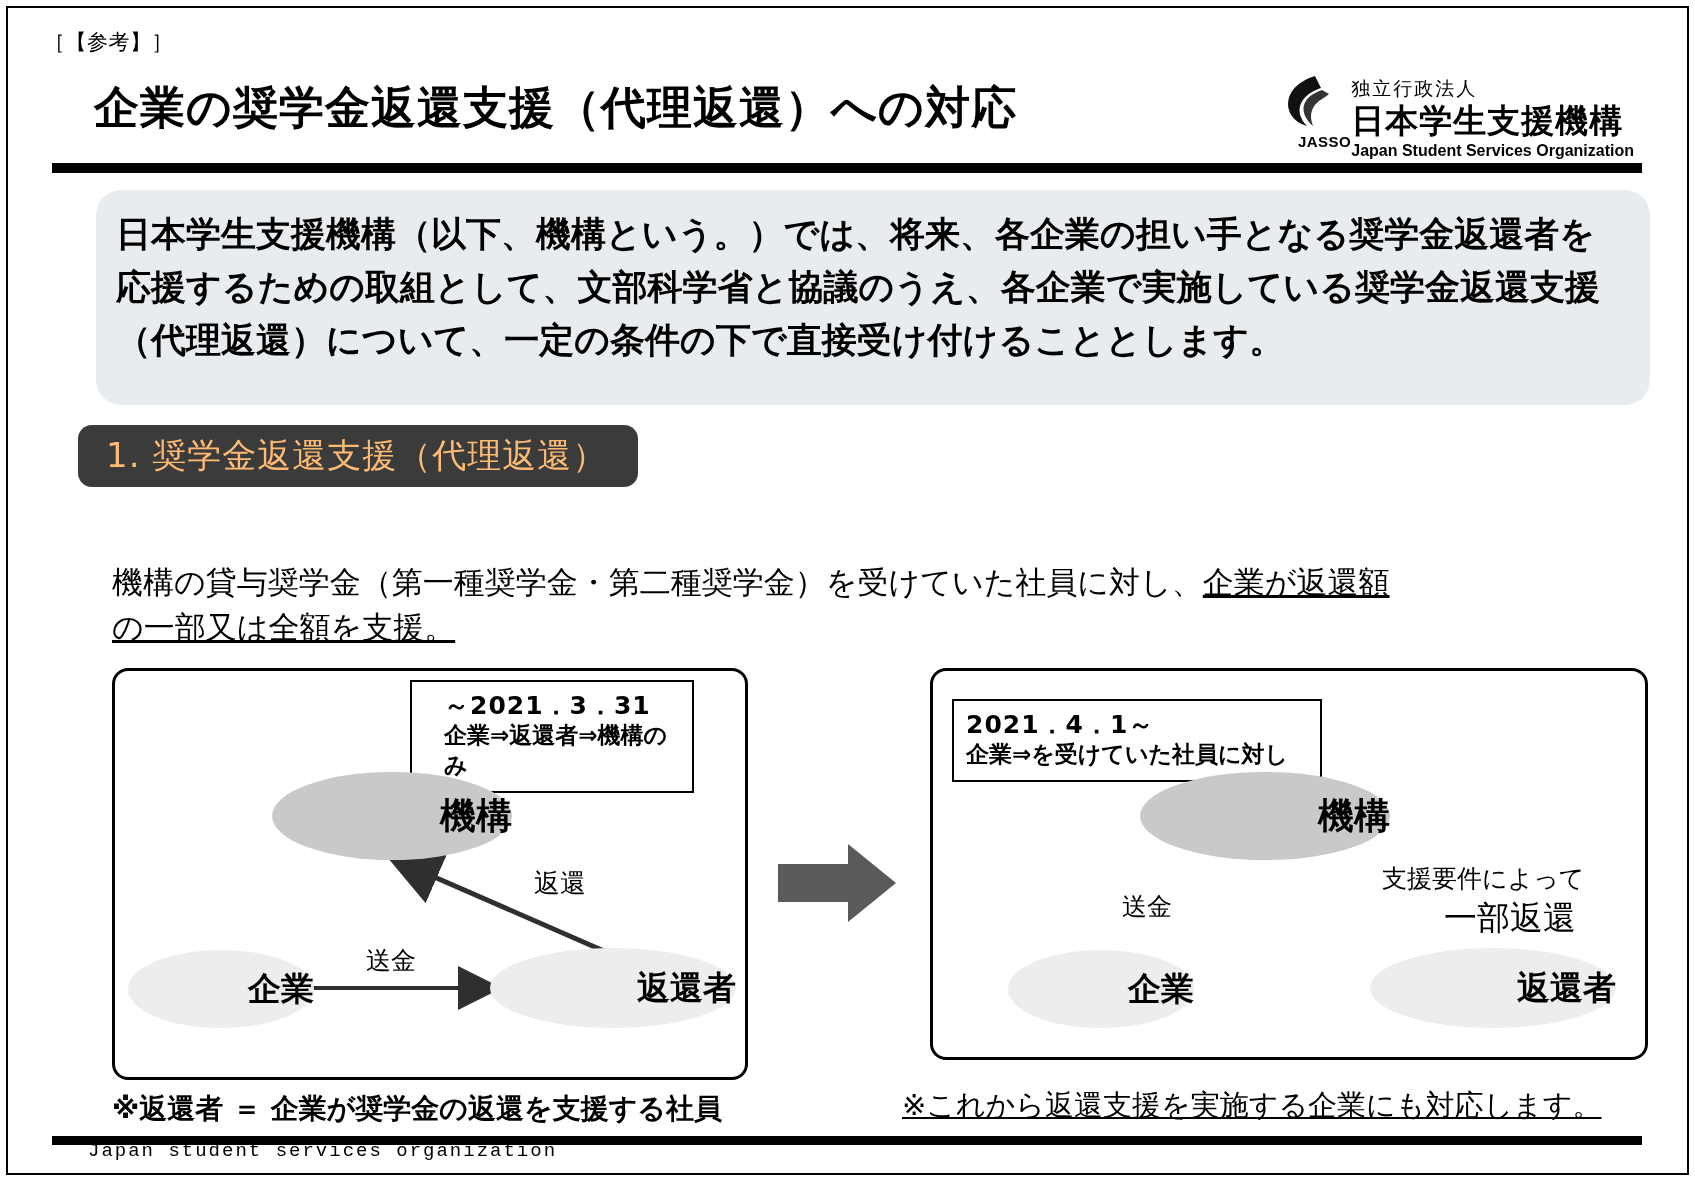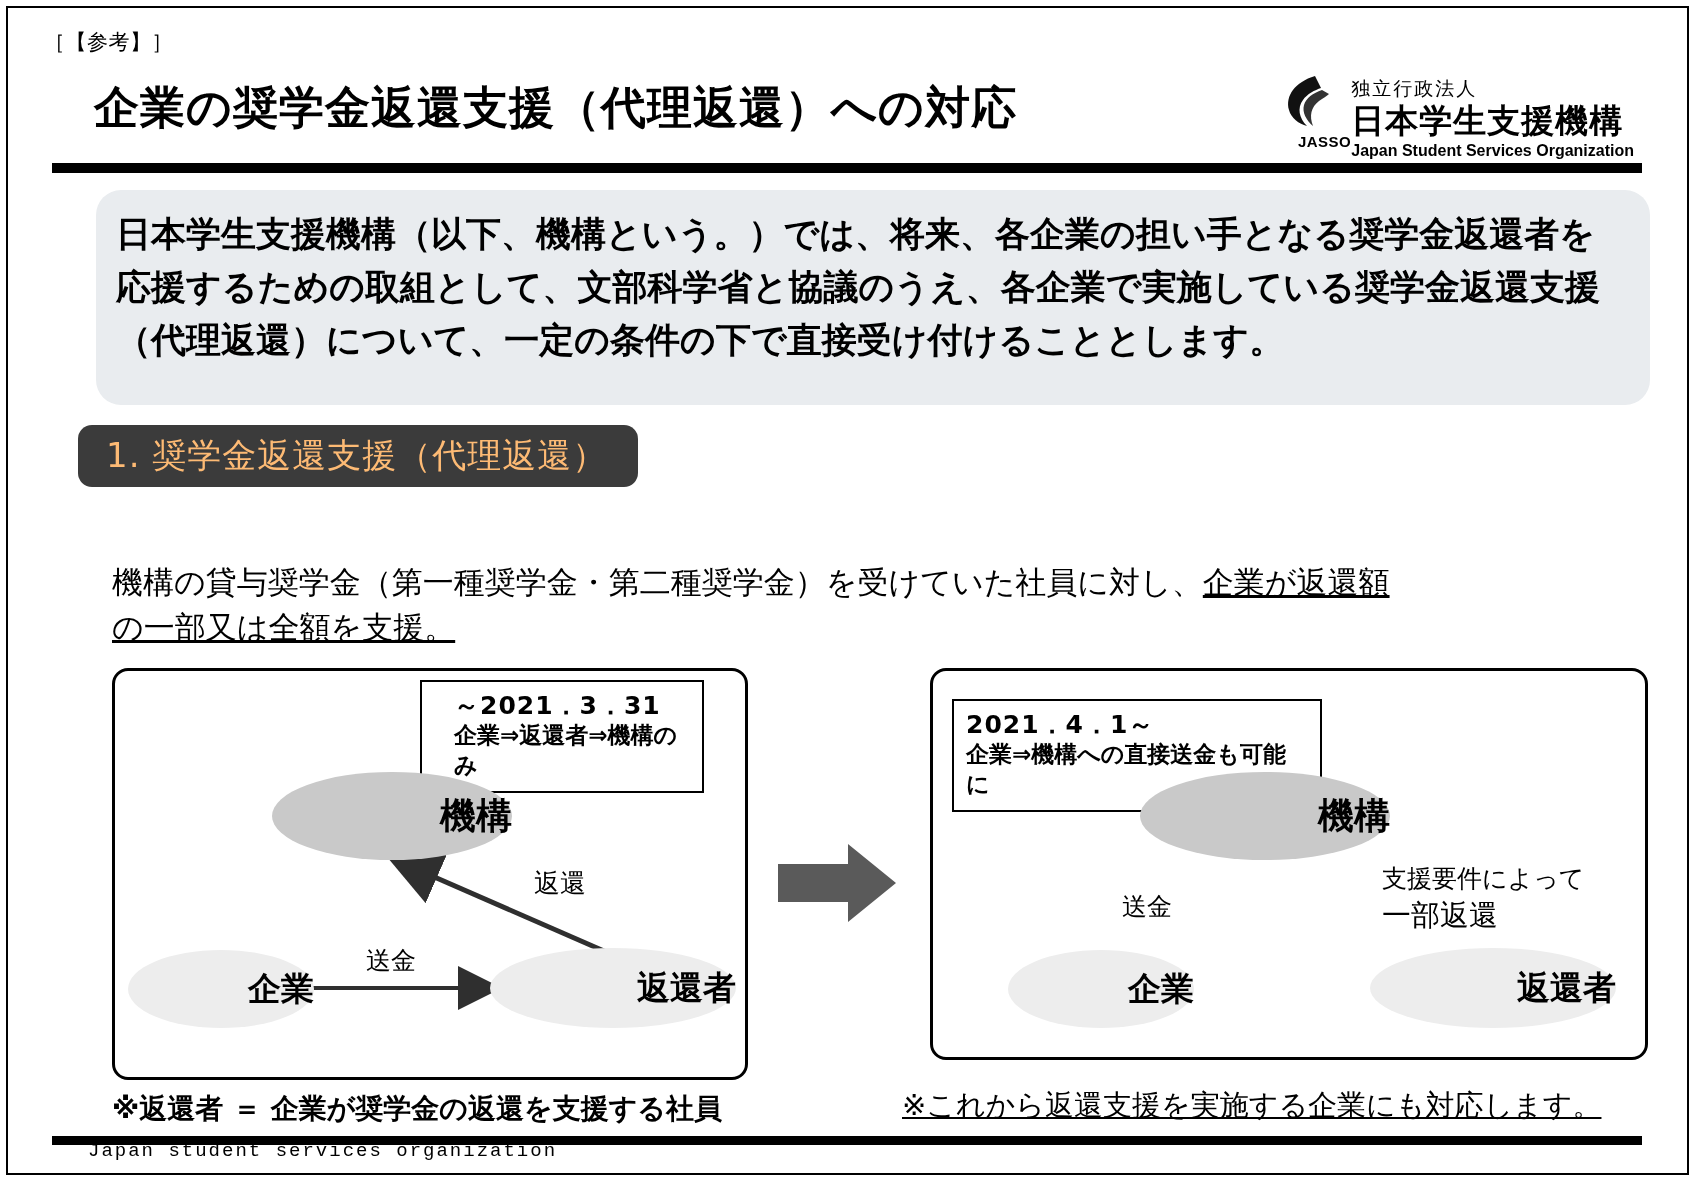--- a/index.html
+++ b/index.html
@@ -206,21 +206,21 @@
     letter-spacing: 1px;
     line-height: 1.25;
   }
   .caption-box .c2 {
     font-size: 23px;
     font-weight: bold;
     letter-spacing: 0px;
     line-height: 1.3;
   }
   .caption-left {
-    left: 420px;
+    left: 410px;
     top: 680px;
     width: 284px;
     padding-left: 32px;
   }
   .caption-right {
     left: 952px;
     top: 680px;
     width: 370px;
     margin-top: 19px;
   }
@@ -379,34 +379,34 @@
   <div class="lbl-small" style="left:366px; top:944px; font-size:25px;">送金</div>
 
   <svg class="big-arrow" viewBox="0 0 120 90">
     <path d="M0 26 L70 26 L70 6 L118 45 L70 84 L70 64 L0 64 Z" fill="#5a5a5a"></path>
   </svg>
 
   <div class="panel panel-right"></div>
 
   <div class="caption-box caption-right">
     <div class="c1">2021．4．1～</div>
-    <div class="c2">企業⇒機構への直接送金も可能に</div>
+    <div class="c2">企業⇒を受けていた社員に対し</div>
   </div>
 
   <div class="ellipse el-dark" style="left:1140px; top:772px; width:250px; height:88px; font-size:36px;">
     <span>機構</span>
   </div>
   <div class="ellipse el-light" style="left:1008px; top:950px; width:186px; height:78px; font-size:33px;">
     <span>企業</span>
   </div>
   <div class="ellipse el-light" style="left:1370px; top:948px; width:246px; height:80px; font-size:33px;">
     <span>返還者</span>
   </div>
   <div class="lbl-small" style="left:1122px; top:890px; font-size:25px;">送金</div>
   <div class="lbl-small" style="left:1382px; top:862px; font-size:25px;">支援要件によって</div>
-  <div class="lbl-small" style="left:1382px; top:896px; font-size:29px;">一部返還</div>
+  <div class="lbl-small" style="left:1444px; top:896px; font-size:33px;">一部返還</div>
 
   <div class="foot-left">※返還者 ＝ 企業が奨学金の返還を支援する社員</div>
   <div class="foot-right">※これから返還支援を実施する企業にも対応します。</div>
 
   <div class="bottom-bar"></div>
   <div class="bottom-text">Japan student services organization</div>
 </div>
 
 </body></html>

